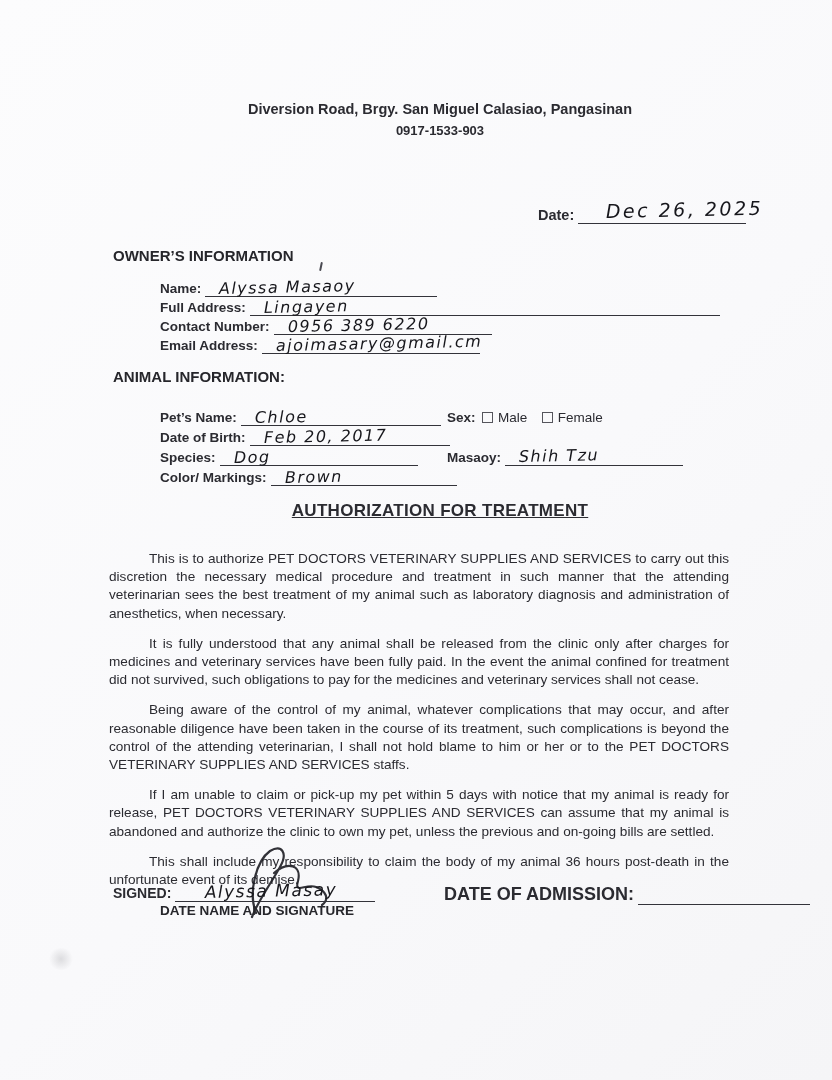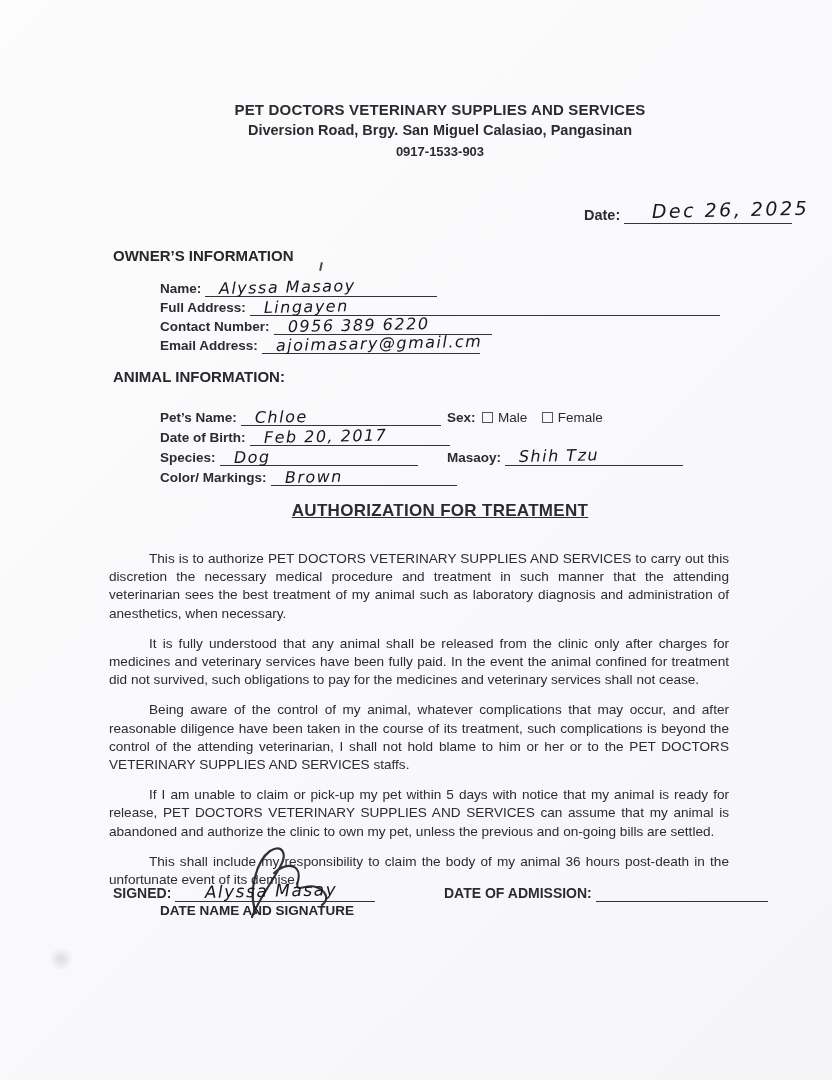--- a/index.html
+++ b/index.html
@@ -27,21 +27,21 @@
     display:inline-block;position:relative;vertical-align:bottom;
     border-bottom:1.5px solid #33333a;height:17px;margin-left:4px;
   }
   .hw{
     position:absolute;left:14px;bottom:-1px;white-space:nowrap;
     font-family:"DejaVu Sans", sans-serif;font-style:italic;
     font-size:16px;letter-spacing:1.5px;color:#17171c;
     transform:rotate(-1.2deg);transform-origin:left bottom;
   }
   
-  .date-row{position:absolute;top:206px;left:538px;margin-left:46px;}
+  .date-row{position:absolute;top:206px;left:538px;}
   .date-row .lbl{font-size:14.5px;}
   .date-row .u{width:168px;}
   .date-row .hw{font-size:19px;bottom:1px;left:28px;letter-spacing:2.5px;}
   
   .owner-heading{position:absolute;top:247px;left:113px;font-size:15px;font-weight:bold;}
   .pen-mark{position:absolute;top:262px;left:320px;width:2px;height:9px;background:#4a4a52;transform:rotate(12deg);border-radius:2px;}
   .owner-fields{position:absolute;top:279px;left:160px;}
   .frow{height:19px;line-height:17px;white-space:nowrap;}
   .owner-fields .frow:nth-child(1) .u{width:232px;}
   .owner-fields .frow:nth-child(2) .u{width:470px;}
@@ -74,35 +74,34 @@
   }
   .auth-body p{margin:12px;text-indent:40px;}
   
   .signed-row{position:absolute;top:884px;left:113px;white-space:nowrap;}
   .signed-row .lbl{font-size:14px;}
   .signed-row .u{width:200px;}
   .signed-row .hw{font-size:17px;left:30px;}
   .sig-flourish{position:absolute;top:843px;left:218px;pointer-events:none;}
   .sig-caption{position:absolute;top:903px;left:160px;font-size:13.5px;font-weight:bold;}
   .admission-row{position:absolute;top:884px;left:399px;white-space:nowrap;}
-  .admission-row .lbl{font-size:14px;padding-left:45px;}
+  .admission-row .lbl{font-size:18px;padding-left:45px;}
   .admission-row .u{width:172px;}
   
   .smudge{
     position:absolute;top:948px;left:48px;width:26px;height:22px;border-radius:50%;
     background:radial-gradient(circle,#b9b9bd 0%,rgba(185,185,189,0) 70%);opacity:.45;
   }
 </style>
 </head>
 <body>
 
 <div class="page">
 
   <div class="header">
-    <div class="clinic">PET DOCTORS VETERINARY SUPPLIES AND SERVICES</div>
     <div class="addr">Diversion Road, Brgy. San Miguel Calasiao, Pangasinan</div>
     <div class="phone">0917-1533-903</div>
   </div>
 
   <div class="date-row">
     <span class="lbl">Date:</span><span class="u"><span class="hw">Dec 26, 2025</span></span>
   </div>
 
   <div class="owner-heading">OWNER’S INFORMATION</div>
   <div class="pen-mark"></div>

